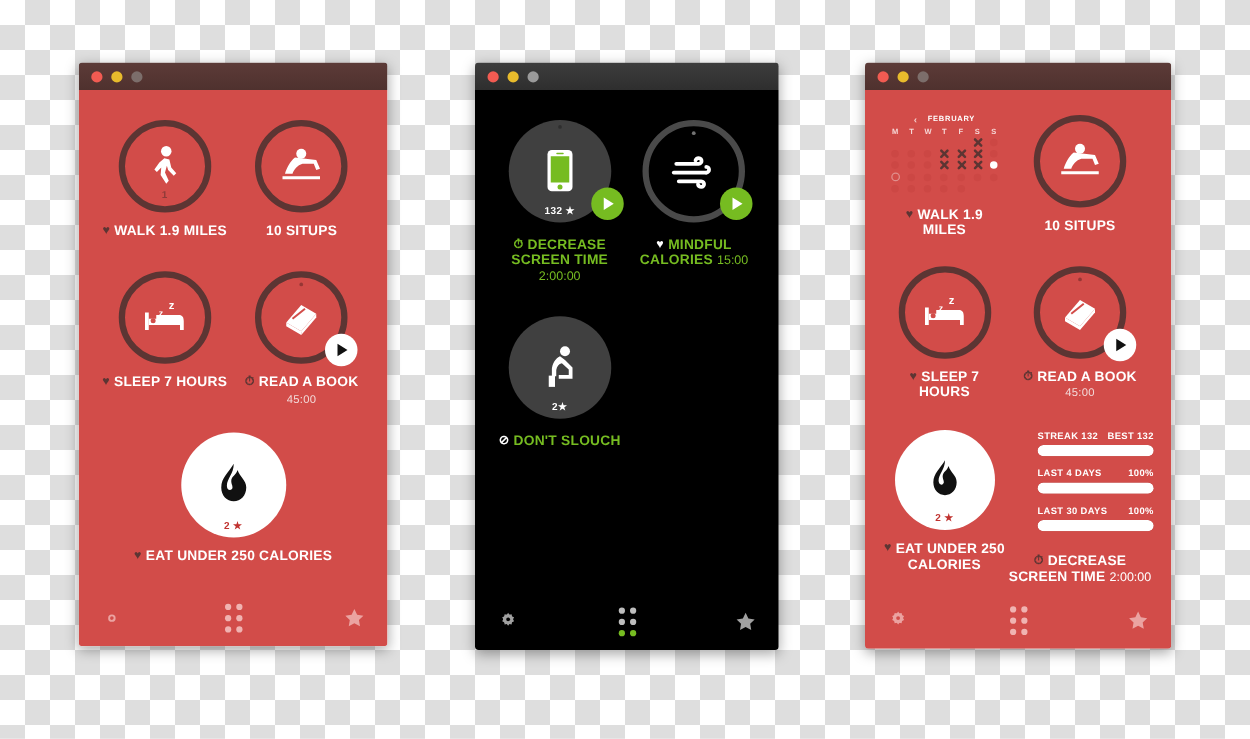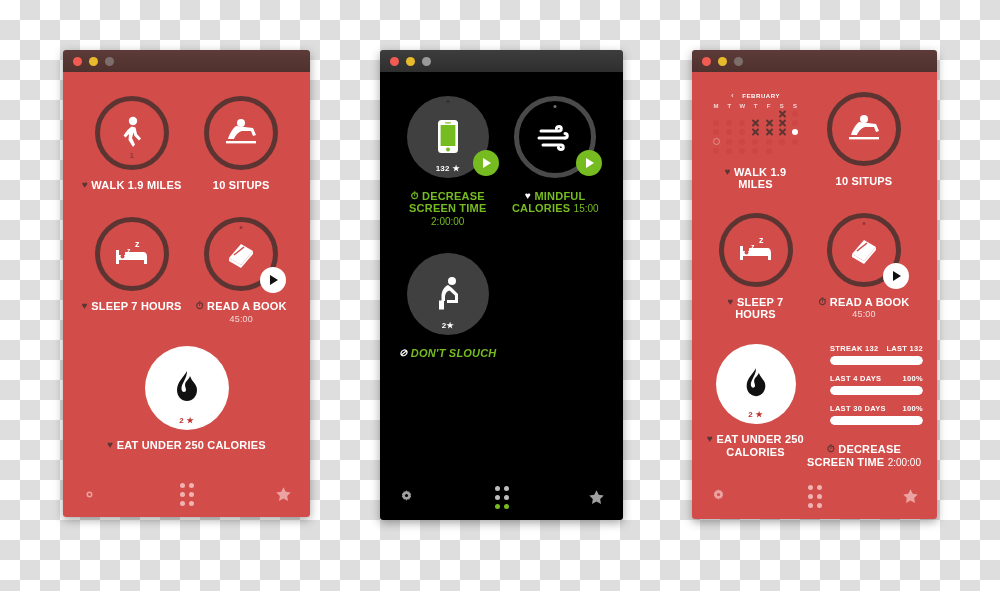--- a/index.html
+++ b/index.html
@@ -299,21 +299,21 @@
         <div class="circ-wrap">
           <div class="circ fill-green" style="width:82px;height:82px;">
             <svg width="30" height="36" viewBox="0 0 30 36">
               <circle cx="19" cy="5" r="4" fill="#fff"></circle>
               <path d="M15 9 C11 11 9 15 8.5 19 L8.5 25 L12 25 L12 20 C12.5 17 14 15 16.5 14.5 L22 19.5 L22 24 L14 24 L14 27 L25 27 L25 18 L19 12 Z" fill="#fff"></path>
               <rect x="6" y="24.5" width="5" height="9" fill="#fff"></rect>
             </svg>
             <div class="badge onwhiteicon">2★</div>
           </div>
         </div>
-        <div class="label green" style="margin-top:12px;font-style:italic;">
+        <div class="label green" style="margin-top:12px;">
           <span class="pre" style="color:#ffffff">⊘</span>
           <span>DON'T SLOUCH</span>
         </div>
       </div>
     </div>
 
     <div class="navbar">
       <svg class="nav-ico" width="17" height="17" viewBox="0 0 20 20">
         <path fill="#bdbdbd" d="M10 1.5l1.2 1.8 2.1-.5.3 2.1 2 .8-1 1.9 1 1.9-2 .8-.3 2.1-2.1-.5L10 13.7l-1.2-1.8-2.1.5-.3-2.1-2-.8 1-1.9-1-1.9 2-.8.3-2.1 2.1.5z"></path>
         <circle cx="10" cy="7.6" r="4.6" fill="#bdbdbd"></circle>
@@ -471,21 +471,21 @@
           <span class="pre heart-red">♥</span>
           <span>EAT UNDER 250 CALORIES</span>
         </div>
       </div>
 
       <div class="tile" style="margin-top:2px; justify-content:flex-start;">
         <div class="stats">
           <div class="stat">
             <div class="stat-row">
               <span><span>STREAK</span>&nbsp;<span>132</span></span>
-              <span><span>LAST</span>&nbsp;<span>132</span></span>
+              <span><span>BEST</span>&nbsp;<span>132</span></span>
             </div>
             <div class="bar">
                 <i style="width:100%"></i>
               </div>
           </div>
           <div class="stat">
             <div class="stat-row">
               <span>LAST 4 DAYS</span>
               <span>100%</span>
             </div>

